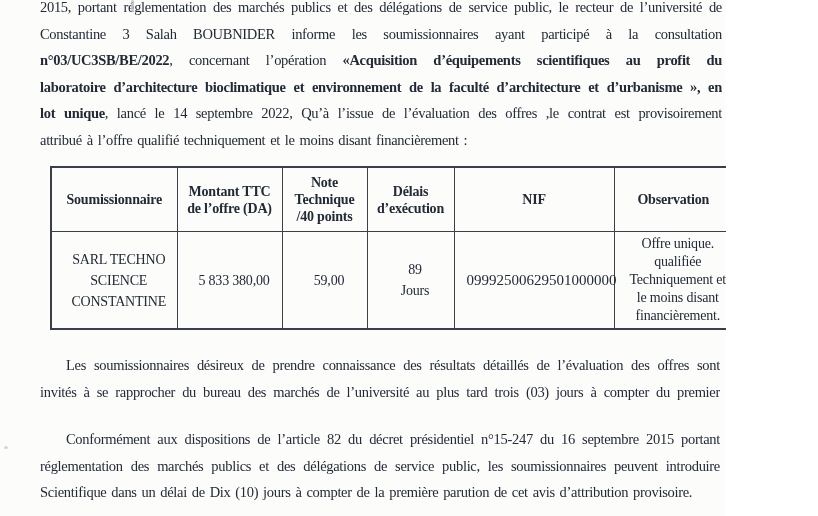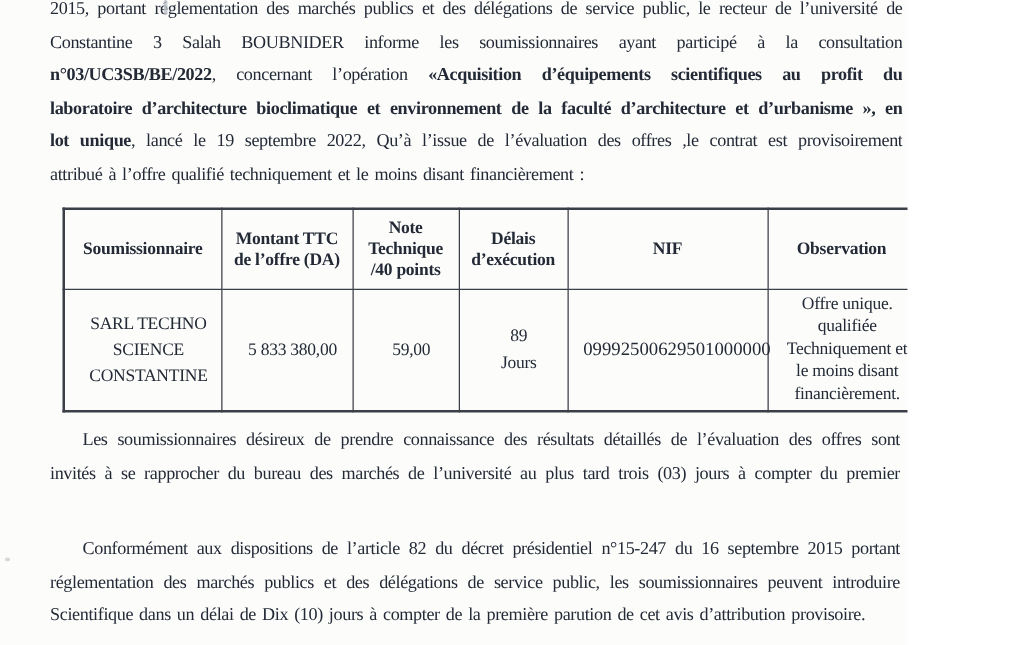--- a/index.html
+++ b/index.html
@@ -12,21 +12,21 @@
     font-family: Liberation Serif, serif;
     color: var(--ink, #232a36);
   }
   .para {
     position: absolute;
     font-size: 14.5px;
     letter-spacing: -0.3px;
     word-spacing: 1.5px;
   }
   .p1 { top: -6px;  left: 40px; width: 682px; }
-  .p2 { top: 339px; left: 40px; width: 680px; }
+  .p2 { top: 352px; left: 40px; width: 680px; }
   .p3 { top: 426px; left: 40px; width: 680px; }
   .doc-line {
     height: 26.5px;
     line-height: 26.5px;
     overflow: hidden;
     text-align: justify;
     text-align-last: justify;
   }
   .doc-line.last { text-align-last: left; }
   .doc-line.indent { text-indent: 26px; }
@@ -88,21 +88,21 @@
 </head>
 <body>
 
 <div class="page">
 
   <div class="para p1">
       <div class="doc-line"><span>2015, portant réglementation des marchés publics et des délégations de service public, le recteur de l’université de</span></div>
       <div class="doc-line"><span>Constantine 3 Salah BOUBNIDER informe les soumissionnaires ayant participé à la consultation</span></div>
       <div class="doc-line"><span class="b">n°03/UC3SB/BE/2022</span><span>, concernant l’opération </span><span class="b">«Acquisition d’équipements scientifiques au profit du</span></div>
       <div class="doc-line"><span class="b">laboratoire d’architecture bioclimatique et environnement de la faculté d’architecture et d’urbanisme », en</span></div>
-      <div class="doc-line"><span class="b">lot unique</span><span>, lancé le 19 septembre 2022, Qu’à l’issue de l’évaluation des offres ,le contrat est provisoirement</span></div>
+      <div class="doc-line"><span class="b">lot unique</span><span>, lancé le 14 septembre 2022, Qu’à l’issue de l’évaluation des offres ,le contrat est provisoirement</span></div>
       <div class="doc-line last"><span>attribué à l’offre qualifié techniquement et le moins disant financièrement :</span></div>
     </div>
 
   <table class="doc-table">
     <colgroup>
       <col style="width:126px">
       <col style="width:105px">
       <col style="width:85px">
       <col style="width:87px">
       <col style="width:160px">

